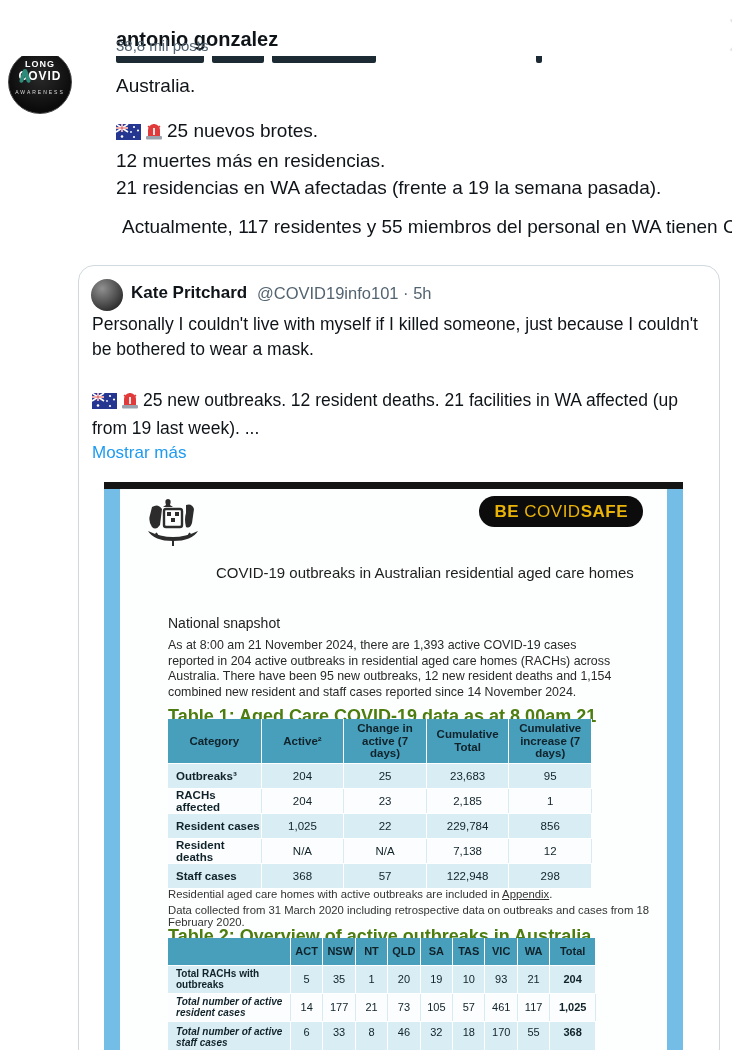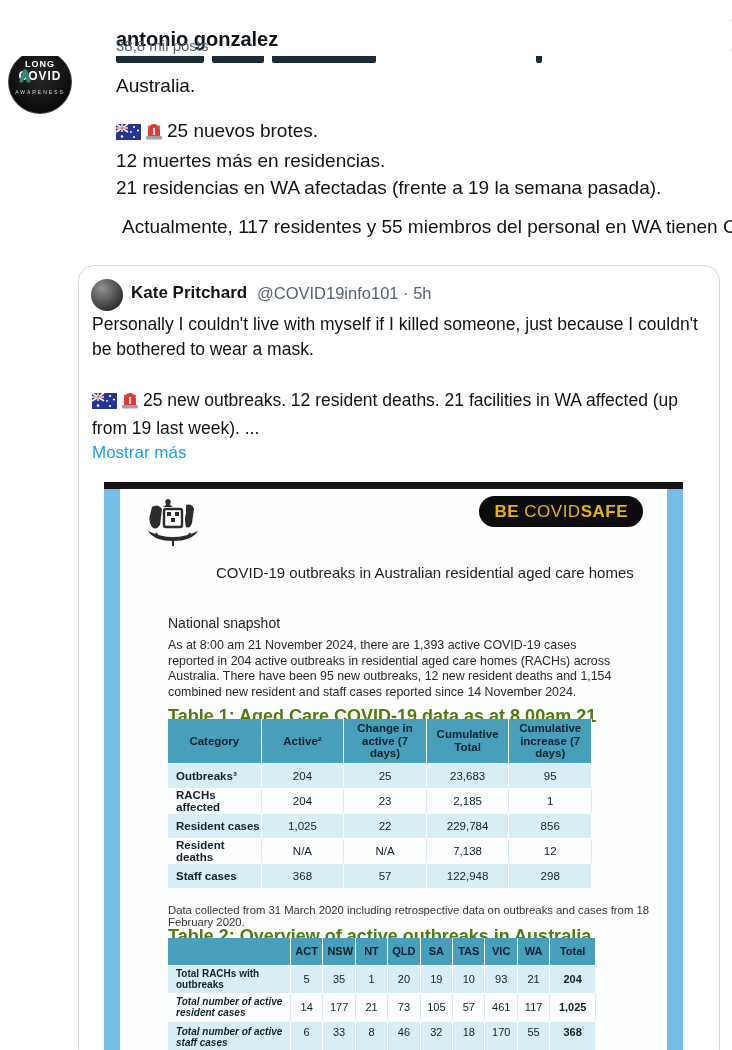--- a/index.html
+++ b/index.html
@@ -239,20 +239,21 @@
       <tr class="blue">
         <td class="lbl">Staff cases</td>
         <td>368</td>
         <td>57</td>
         <td>122,948</td>
         <td>298</td>
       </tr>
     </tbody>
       </table>
 
+    <div class="doc-footnote" id="footnote1"><span>Residential aged care homes with active outbreaks are included in </span><span class="u">Appendix</span><span>.</span></div>
     <div class="doc-footnote" id="footnote2">Data collected from 31 March 2020 including retrospective data on outbreaks and cases from 18 February 2020.</div>
 
     <div class="doc-caption" id="t2-caption">Table 2: Overview of active outbreaks in Australia</div>
 
     <table id="table2">
       <colgroup>
           <col style="width:28.5%">
           <col style="width:7.55%">
           <col style="width:7.55%">
           <col style="width:7.55%">

